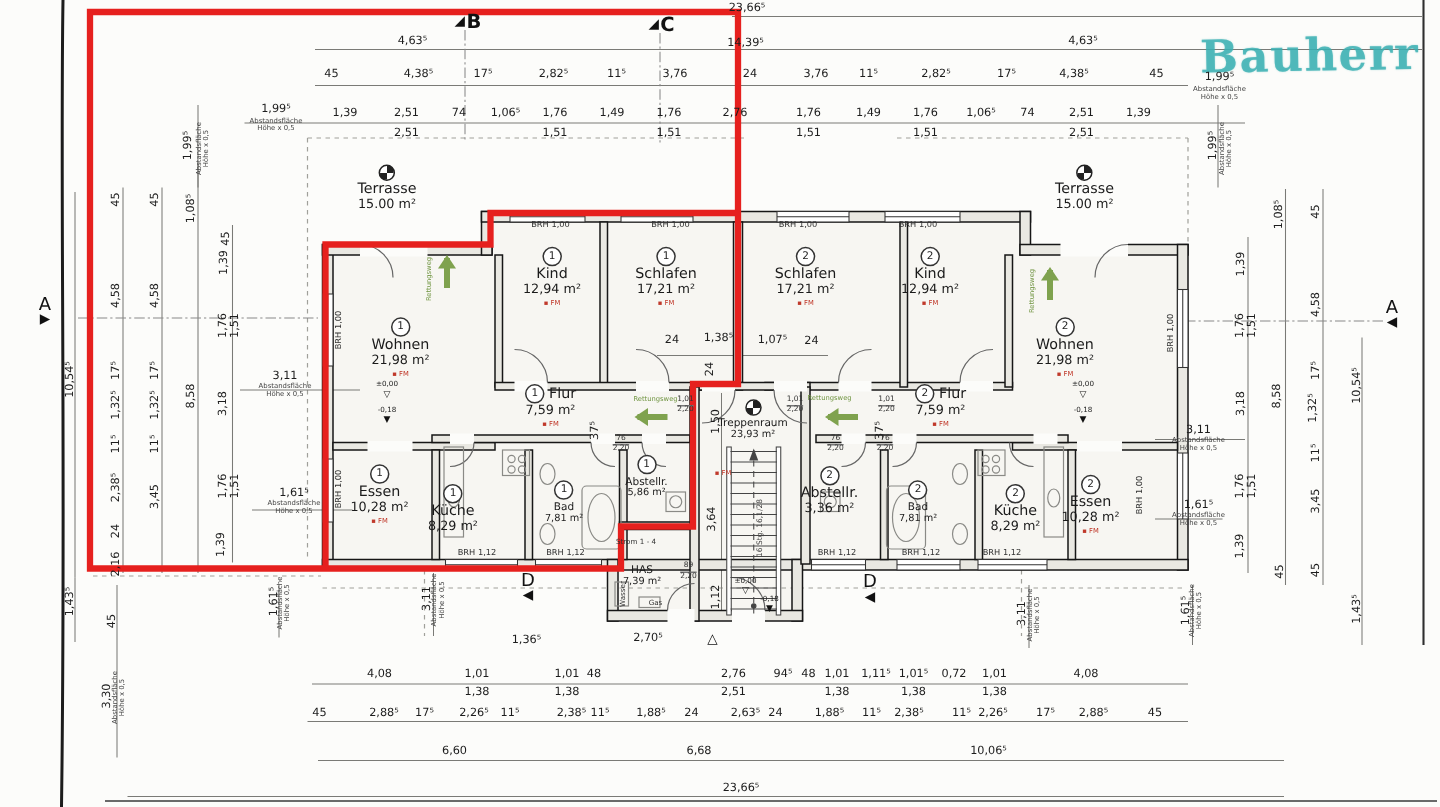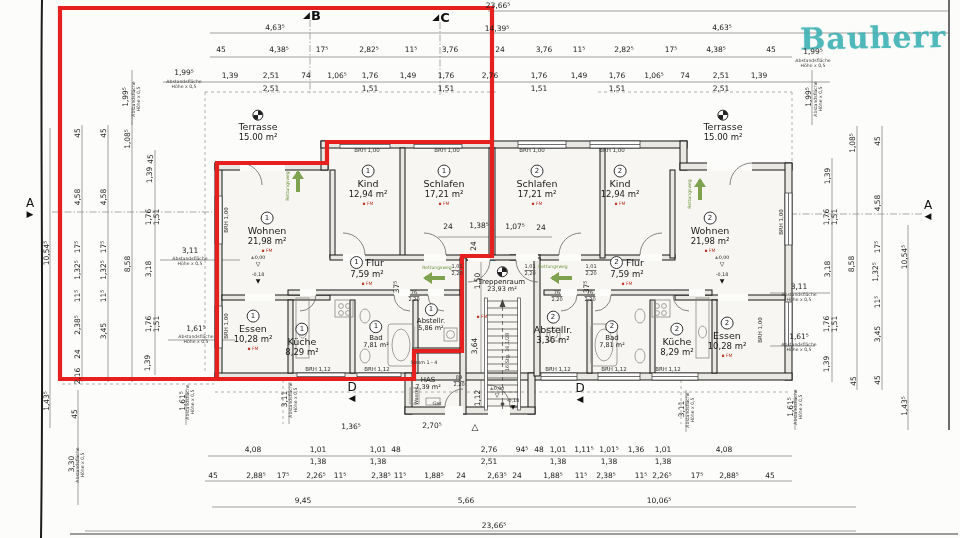--- a/index.html
+++ b/index.html
@@ -365,21 +365,21 @@
     <div class="lbl dim" style="left: 351px; top: 426px; text-align: right;">1,36⁵</div>
     <div class="lbl dim" style="left: 378px; top: 449px;">1,01</div>
     <div class="lbl dim" style="left: 396px; top: 449px;">48</div>
     <div class="lbl dim" style="left: 432px; top: 425px;">2,70⁵</div>
     <div class="lbl dim" style="left: 489px; top: 449px;">2,76</div>
     <div class="lbl dim" style="left: 522px; top: 449px;">94⁵</div>
     <div class="lbl dim" style="left: 539px; top: 449px;">48</div>
     <div class="lbl dim" style="left: 558px; top: 449px;">1,01</div>
     <div class="lbl dim" style="left: 584px; top: 449px;">1,11⁵</div>
     <div class="lbl dim" style="left: 609px; top: 449px;">1,01⁵</div>
-    <div class="lbl dim" style="left: 636px; top: 449px;">1,36</div>
+    <div class="lbl dim" style="left: 636px; top: 449px;">0,72</div>
     <div class="lbl dim" style="left: 663px; top: 449px;">1,01</div>
     <div class="lbl dim" style="left: 724px; top: 449px;">4,08</div>
     <div class="lbl dim" style="left: 318px; top: 461px;">1,38</div>
     <div class="lbl dim" style="left: 378px; top: 461px;">1,38</div>
     <div class="lbl dim" style="left: 489px; top: 461px;">2,51</div>
     <div class="lbl dim" style="left: 558px; top: 461px;">1,38</div>
     <div class="lbl dim" style="left: 609px; top: 461px;">1,38</div>
     <div class="lbl dim" style="left: 663px; top: 461px;">1,38</div>
     <div class="lbl dim" style="left: 213px; top: 475px;">45</div>
     <div class="lbl dim" style="left: 256px; top: 475px;">2,88⁵</div>
@@ -393,22 +393,22 @@
     <div class="lbl dim" style="left: 497px; top: 475px;">2,63⁵</div>
     <div class="lbl dim" style="left: 517px; top: 475px;">24</div>
     <div class="lbl dim" style="left: 553px; top: 475px;">1,88⁵</div>
     <div class="lbl dim" style="left: 581px; top: 475px;">11⁵</div>
     <div class="lbl dim" style="left: 606px; top: 475px;">2,38⁵</div>
     <div class="lbl dim" style="left: 641px; top: 475px;">11⁵</div>
     <div class="lbl dim" style="left: 662px; top: 475px;">2,26⁵</div>
     <div class="lbl dim" style="left: 697px; top: 475px;">17⁵</div>
     <div class="lbl dim" style="left: 729px; top: 475px;">2,88⁵</div>
     <div class="lbl dim" style="left: 770px; top: 475px;">45</div>
-    <div class="lbl dim" style="left: 303px; top: 500px;">9,45</div>
-    <div class="lbl dim" style="left: 466px; top: 500px;">5,66</div>
+    <div class="lbl dim" style="left: 303px; top: 500px;">6,60</div>
+    <div class="lbl dim" style="left: 466px; top: 500px;">6,68</div>
     <div class="lbl dim" style="left: 659px; top: 500px;">10,06⁵</div>
     <div class="lbl dim" style="left: 494px; top: 525px;">23,66⁵</div>
     <div class="lbl note" style="left: 184px; top: 84px;">Abstandsfläche Höhe x 0,5</div>
     <div class="lbl note" style="left: 813px; top: 63px;">Abstandsfläche Höhe x 0,5</div>
     <div class="lbl note rot" style="left: 136px; top: 99px;">Abstandsfläche Höhe x 0,5</div>
     <div class="lbl note rot" style="left: 818px; top: 99px;">Abstandsfläche Höhe x 0,5</div>
     <div class="lbl note" style="left: 190px; top: 261px;">Abstandsfläche Höhe x 0,5</div>
     <div class="lbl note" style="left: 196px; top: 339px;">Abstandsfläche Höhe x 0,5</div>
     <div class="lbl note" style="left: 799px; top: 297px;">Abstandsfläche Höhe x 0,5</div>
     <div class="lbl note" style="left: 799px; top: 347px;">Abstandsfläche Höhe x 0,5</div>

